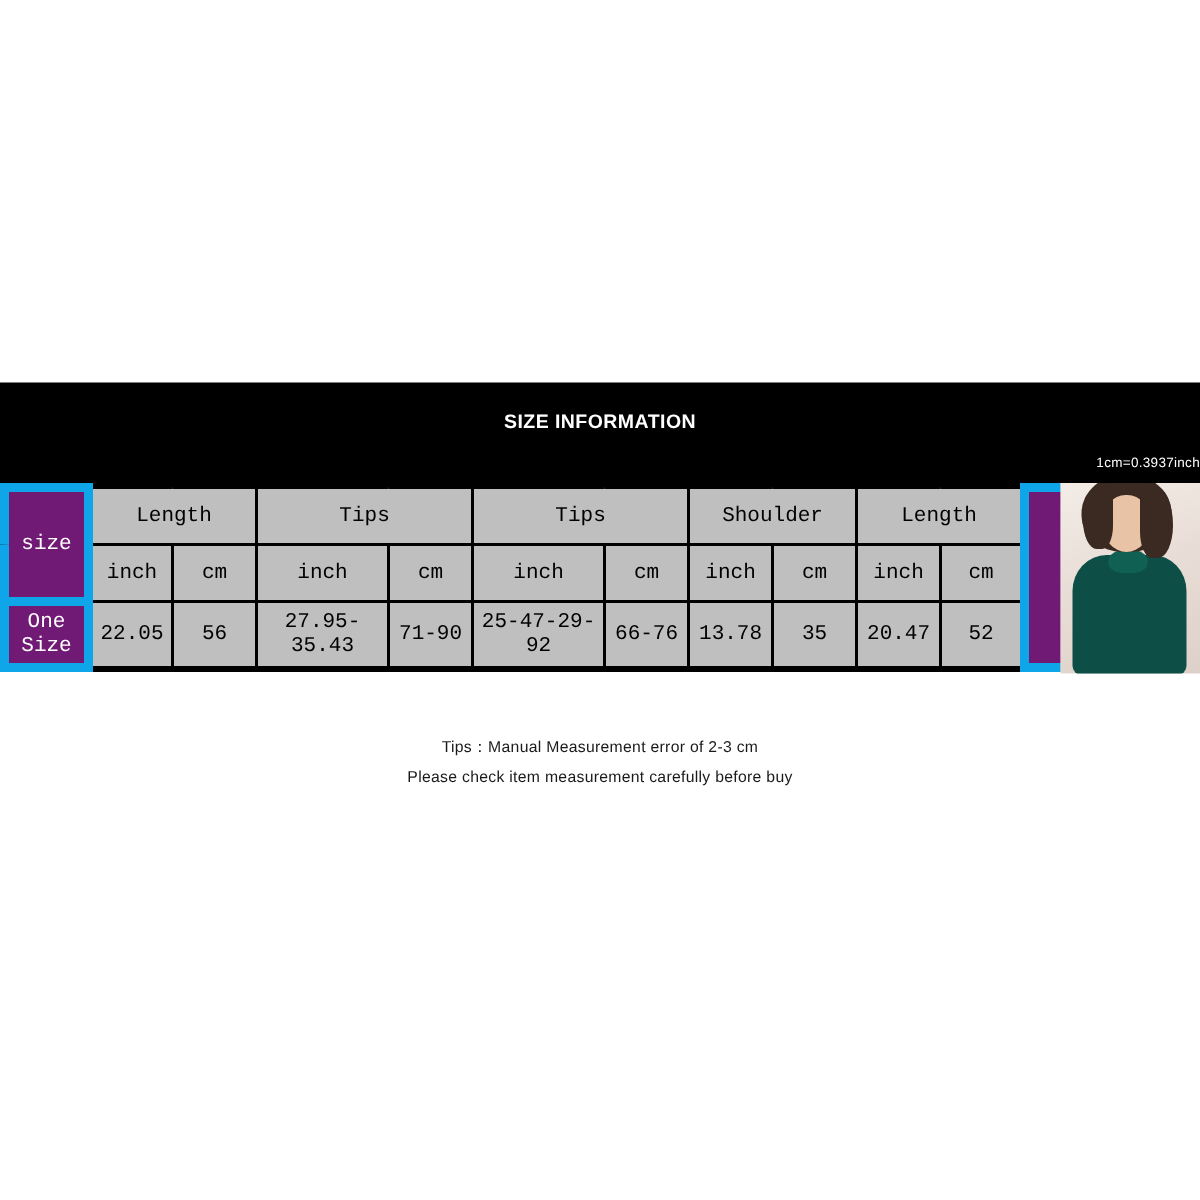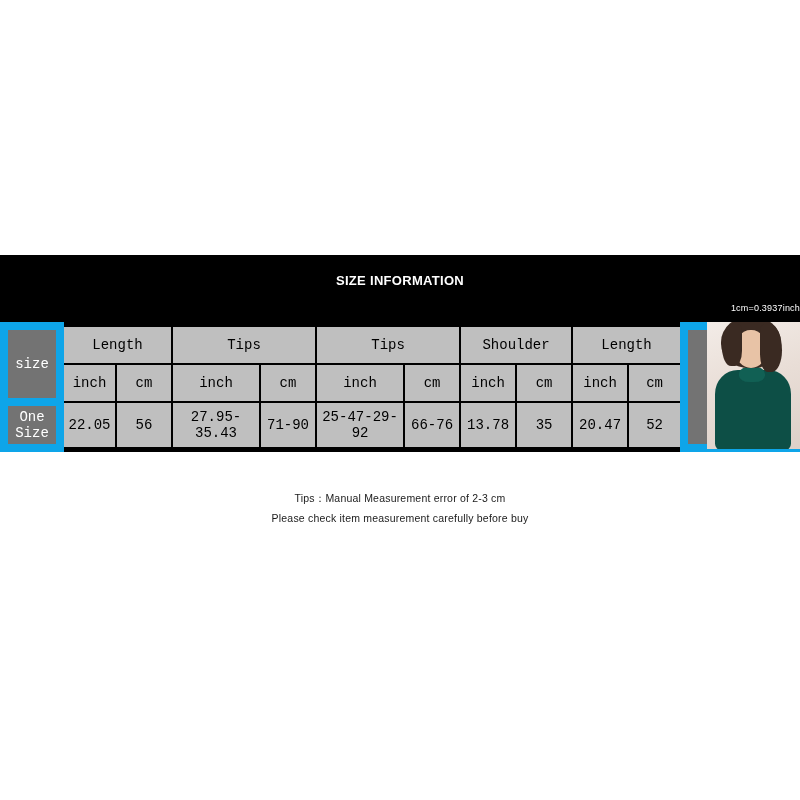--- a/index.html
+++ b/index.html
@@ -66,23 +66,23 @@
     background: #bfbfbf;
     color: #000000;
     text-align: center;
     vertical-align: middle;
     border: 2px solid #000000;
     font-size: 14px;
     font-family: Liberation Mono, monospace;
     padding: 0;
   }
   table.sizes td.dark {
-    background: #737373;
+    background: #701a75;
     color: #ffffff;
-    border: 8px solid #0ea5e9;
+    border: 6px solid #0ea5e9;
   }
   .r1 td { height: 36px; }
   .r2 td { height: 36px; }
   .r3 td { height: 38px; }
   td.sizelabel {
     font-size: 15px;
   }
   td.onesize {
     font-size: 11px;
   }

